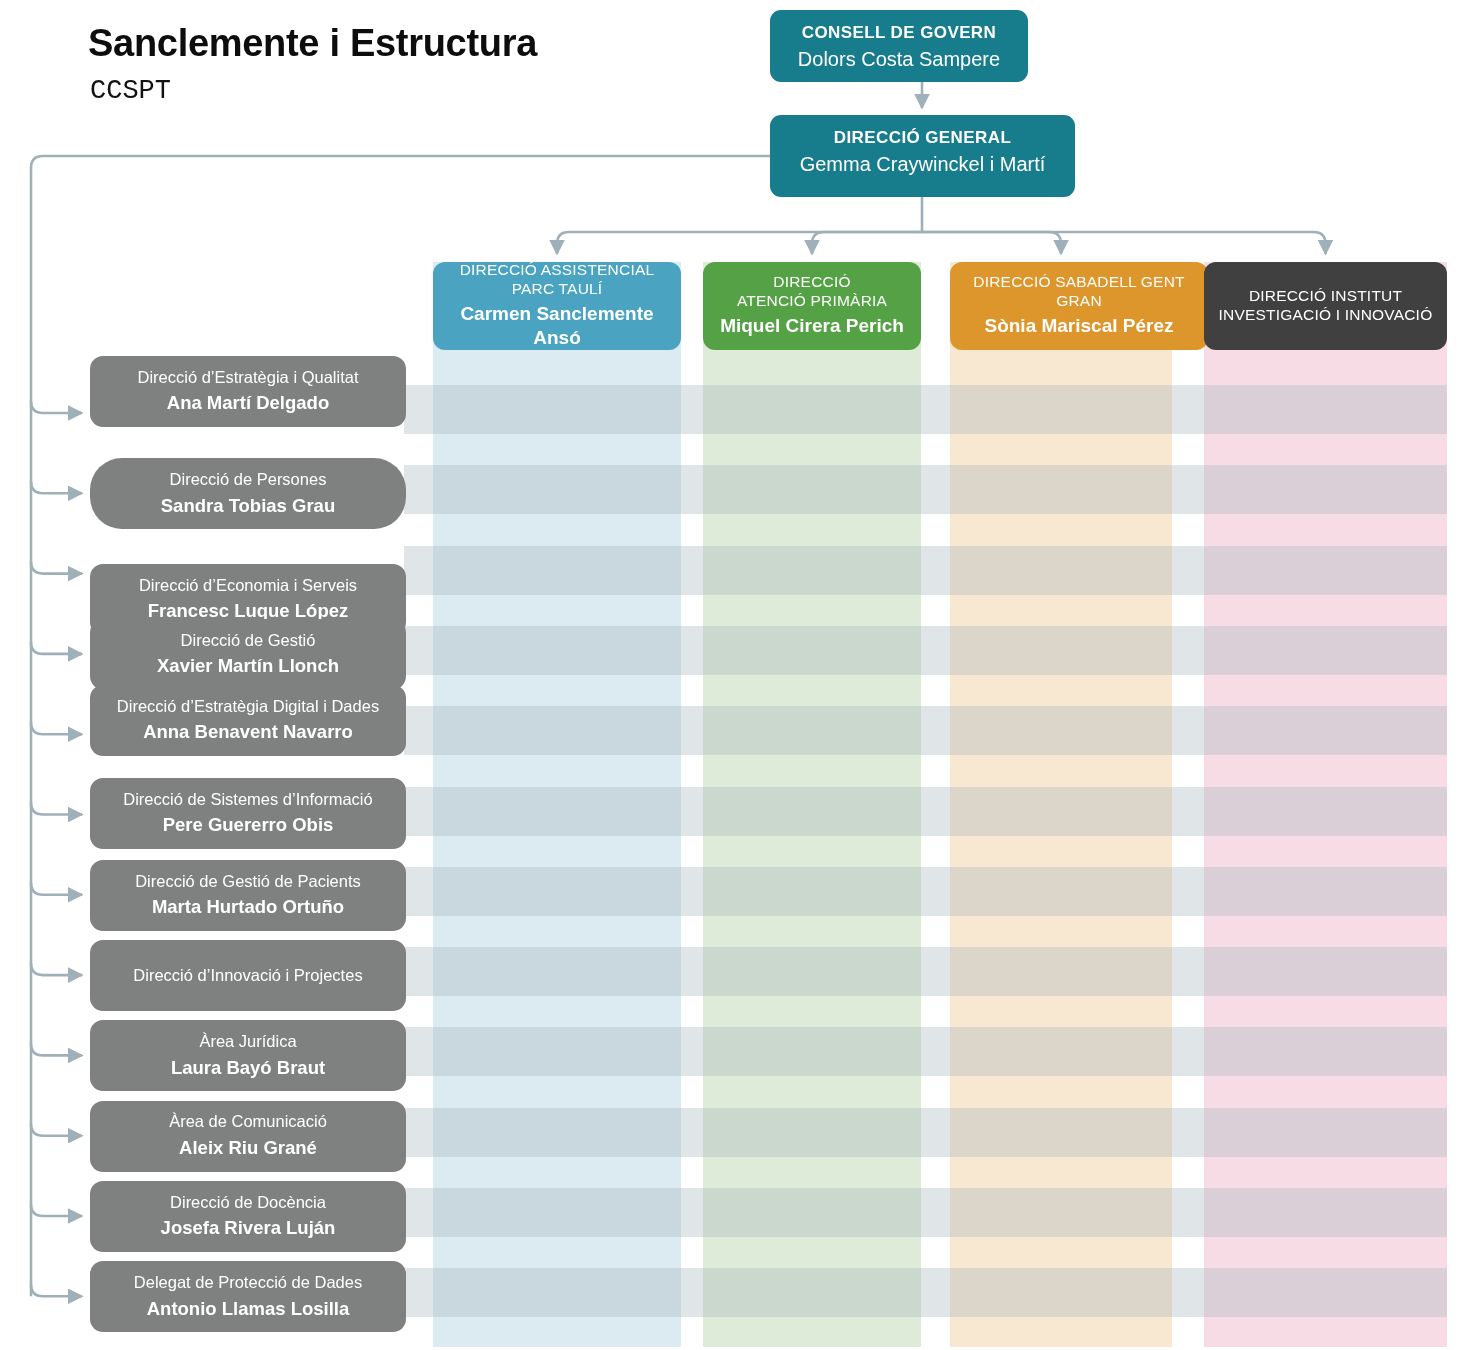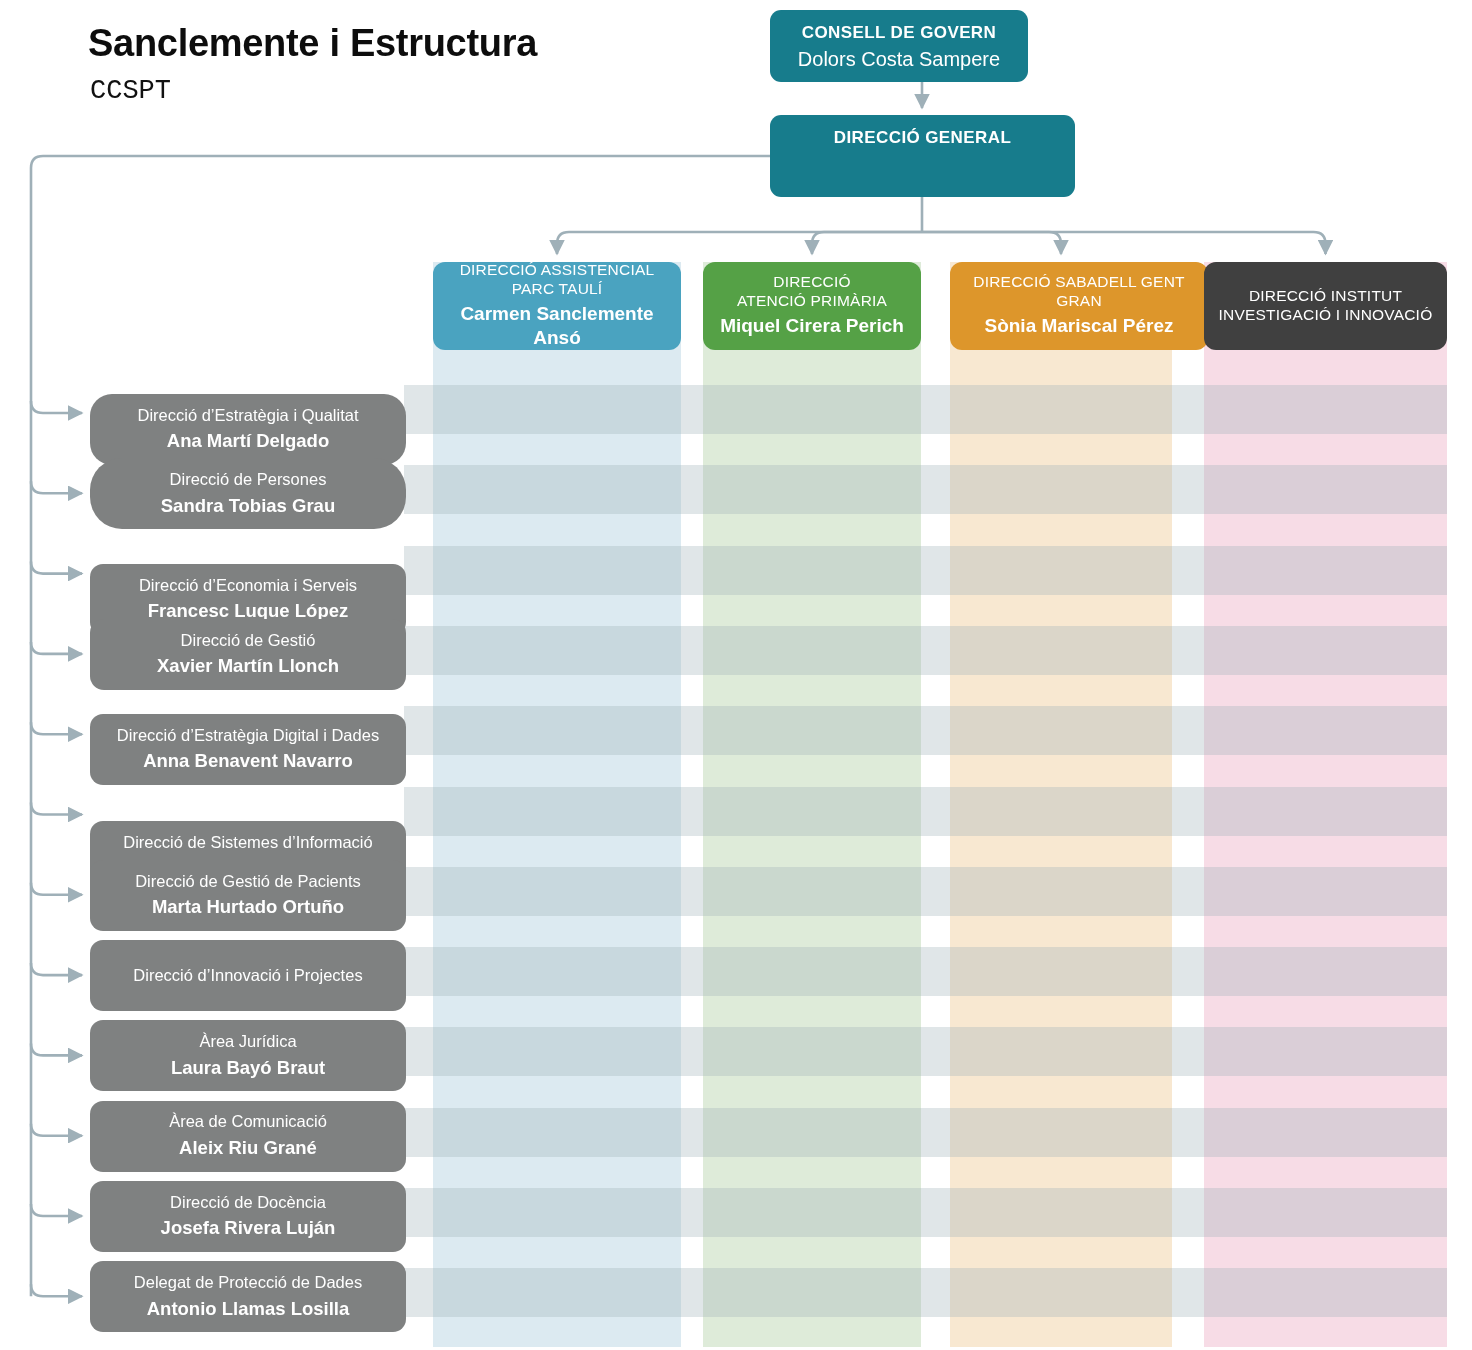--- a/index.html
+++ b/index.html
@@ -215,20 +215,21 @@
       </g>
   </svg>
 
   <div id="top-boxes">
       <div class="top-box" style="left: 770px; top: 10px; width: 258px; height: 72px; background: rgb(23, 124, 140);">
         <div class="role">CONSELL DE GOVERN</div>
         <div class="person">Dolors Costa Sampere</div>
       </div>
       <div class="top-box" style="left: 770px; top: 115px; width: 305px; height: 82px; background: rgb(23, 124, 140);">
         <div class="role">DIRECCIÓ GENERAL</div>
+        <div class="person">Gemma Craywinckel i Martí</div>
       </div>
     </div>
 
   <div id="col-heads">
       <div class="col-head" style="left: 433px; width: 248px; background: rgb(74, 163, 192);">
         <div class="role">DIRECCIÓ ASSISTENCIAL<br>PARC TAULÍ</div>
         <div class="person">Carmen Sanclemente Ansó</div>
       </div>
       <div class="col-head" style="left: 703px; width: 218px; background: rgb(85, 161, 70);">
         <div class="role">DIRECCIÓ<br>ATENCIÓ PRIMÀRIA</div>
@@ -237,41 +238,41 @@
       <div class="col-head" style="left: 950px; width: 258px; background: rgb(221, 150, 43);">
         <div class="role">DIRECCIÓ SABADELL GENT<br>GRAN</div>
         <div class="person">Sònia Mariscal Pérez</div>
       </div>
       <div class="col-head" style="left: 1204px; width: 243px; background: #404040;">
         <div class="role">DIRECCIÓ INSTITUT<br>INVESTIGACIÓ I INNOVACIÓ</div>
       </div>
     </div>
 
   <div id="staff-boxes">
-      <div class="staff-box" style="top: 394px; border-radius: 22px;">
+      <div class="staff-box" style="top: 356px;">
         <div class="role">Direcció d’Estratègia i Qualitat</div>
         <div class="person">Ana Martí Delgado</div>
       </div>
       <div class="staff-box" style="top: 458.3px; border-radius: 32px;">
         <div class="role">Direcció de Persones</div>
         <div class="person">Sandra Tobias Grau</div>
       </div>
       <div class="staff-box" style="top: 564px;">
         <div class="role">Direcció d’Economia i Serveis</div>
         <div class="person">Francesc Luque López</div>
       </div>
       <div class="staff-box" style="top: 618.9px; border-radius: 14px;">
         <div class="role">Direcció de Gestió</div>
         <div class="person">Xavier Martín Llonch</div>
       </div>
-      <div class="staff-box" style="top: 714px;">
+      <div class="staff-box" style="top: 685px;">
         <div class="role">Direcció d’Estratègia Digital i Dades</div>
         <div class="person">Anna Benavent Navarro</div>
       </div>
-      <div class="staff-box" style="top: 821px;">
+      <div class="staff-box" style="top: 778px;">
         <div class="role">Direcció de Sistemes d’Informació</div>
         <div class="person">Pere Guererro Obis</div>
       </div>
       <div class="staff-box" style="top: 859.8px;">
         <div class="role">Direcció de Gestió de Pacients</div>
         <div class="person">Marta Hurtado Ortuño</div>
       </div>
       <div class="staff-box no-person" style="top: 940.1px;">
         <div class="role">Direcció d’Innovació i Projectes</div>
       </div>

